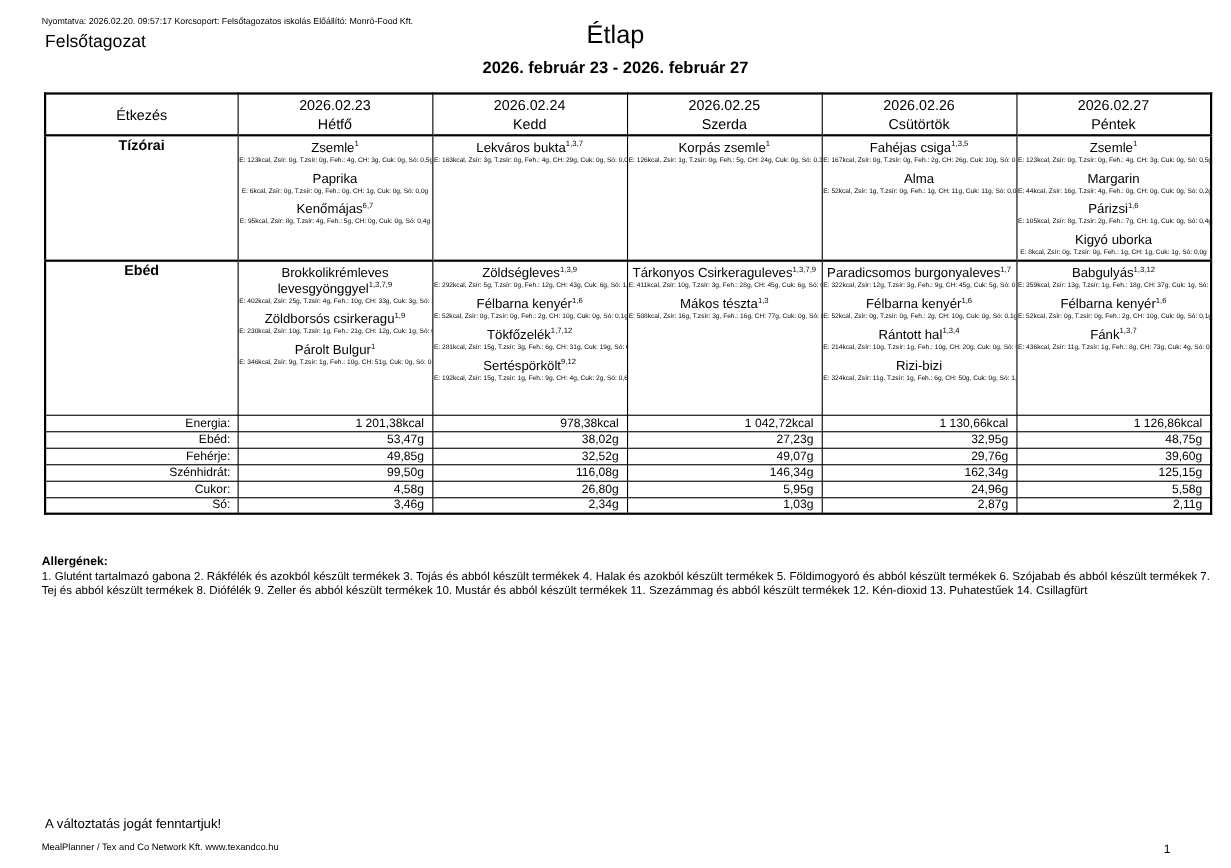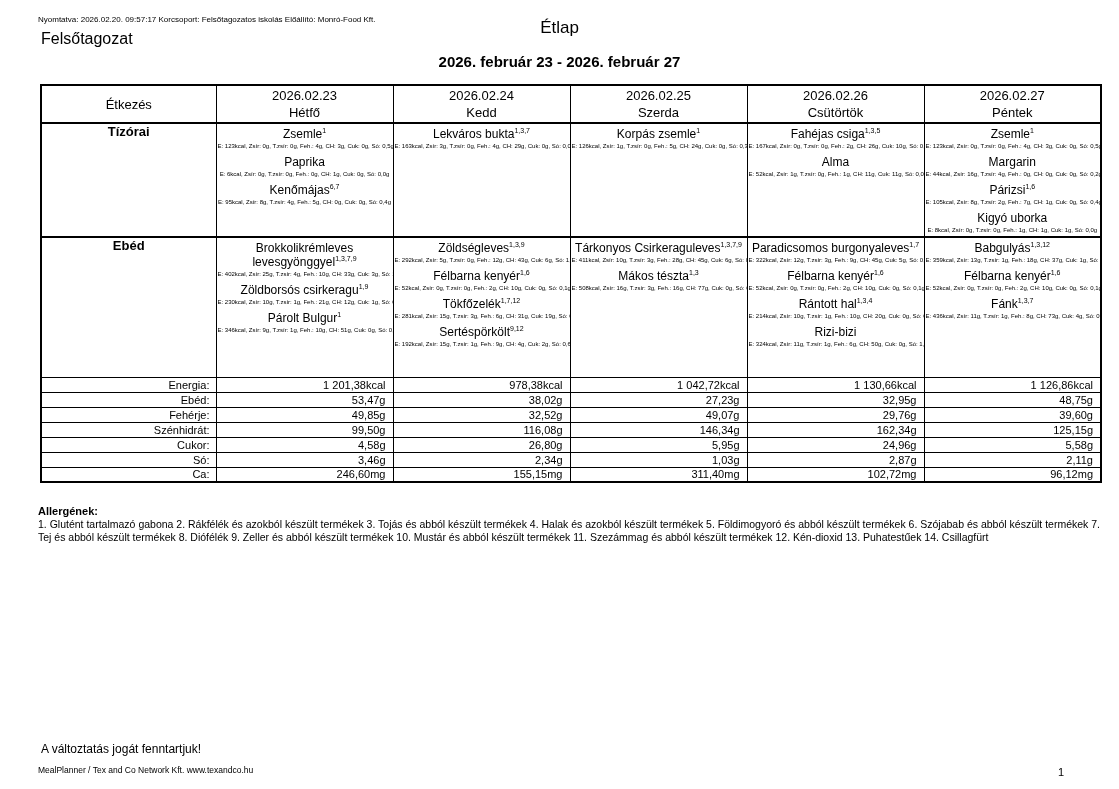--- a/index.html
+++ b/index.html
@@ -3,21 +3,21 @@
 <meta charset="utf-8">
 <style>
   * { box-sizing: border-box; }
   html,body { margin:0; padding:0; }
   body {
     width:1119px; height:789px; background:#fff; color:#000;
     font-family:"Liberation Sans", sans-serif; position:relative; overflow:hidden;
   }
   .print-line { position:absolute; left:38px; top:15px; font-size:8px; }
   .group-title { position:absolute; left:41px; top:30px; font-size:16px; }
-  .doc-title { position:absolute; left:0; top:18px; width:1119px; text-align:center; font-size:17px; }
+  .doc-title { position:absolute; left:0; top:18px; width:1119px; text-align:center; font-size:23px; }
   .date-range { position:absolute; left:0; top:53px; width:1119px; text-align:center; font-size:15px; font-weight:bold; }
 
   table.menu { position:absolute; left:40px; top:84px; width:1060px;
     border-collapse:collapse; table-layout:fixed; border:2px solid #000; }
   table.menu th, table.menu td { border:1px solid #000; padding:0; }
   col.c-meal { width:175px; } col.c-day { width:177px; }
 
   tr.hdr th { height:38px; font-size:13px; font-weight:normal; vertical-align:middle; border-bottom:2px solid #000; }
   th.meal-hdr { font-weight:bold; }
   .hdr-date, .hdr-day { line-height:17px; }
@@ -262,28 +262,20 @@
     <td>5,58g</td>
   </tr>
   <tr class="nut">
     <td class="nut-label">Só:</td>
     <td>3,46g</td>
     <td>2,34g</td>
     <td>1,03g</td>
     <td>2,87g</td>
     <td>2,11g</td>
   </tr>
-  <tr class="nut">
-    <td class="nut-label">Ca:</td>
-    <td>246,60mg</td>
-    <td>155,15mg</td>
-    <td>311,40mg</td>
-    <td>102,72mg</td>
-    <td>96,12mg</td>
-  </tr>
 </tbody>
   </table>
 
 <div class="allergens">
   <div class="allergens-h">Allergének:</div>
   <div class="allergens-t">1. Glutént tartalmazó gabona 2. Rákfélék és azokból készült termékek 3. Tojás és abból készült termékek 4. Halak és azokból készült termékek 5. Földimogyoró és abból készült termékek 6. Szójabab és abból készült termékek 7. Tej és abból készült termékek 8. Diófélék 9. Zeller és abból készült termékek 10. Mustár és abból készült termékek 11. Szezámmag és abból készült termékek 12. Kén-dioxid 13. Puhatestűek 14. Csillagfürt</div>
 </div>
 
 <div class="change-notice">A változtatás  jogát fenntartjuk!</div>
 <div class="provider-line">MealPlanner / Tex and Co Network Kft. www.texandco.hu</div>

